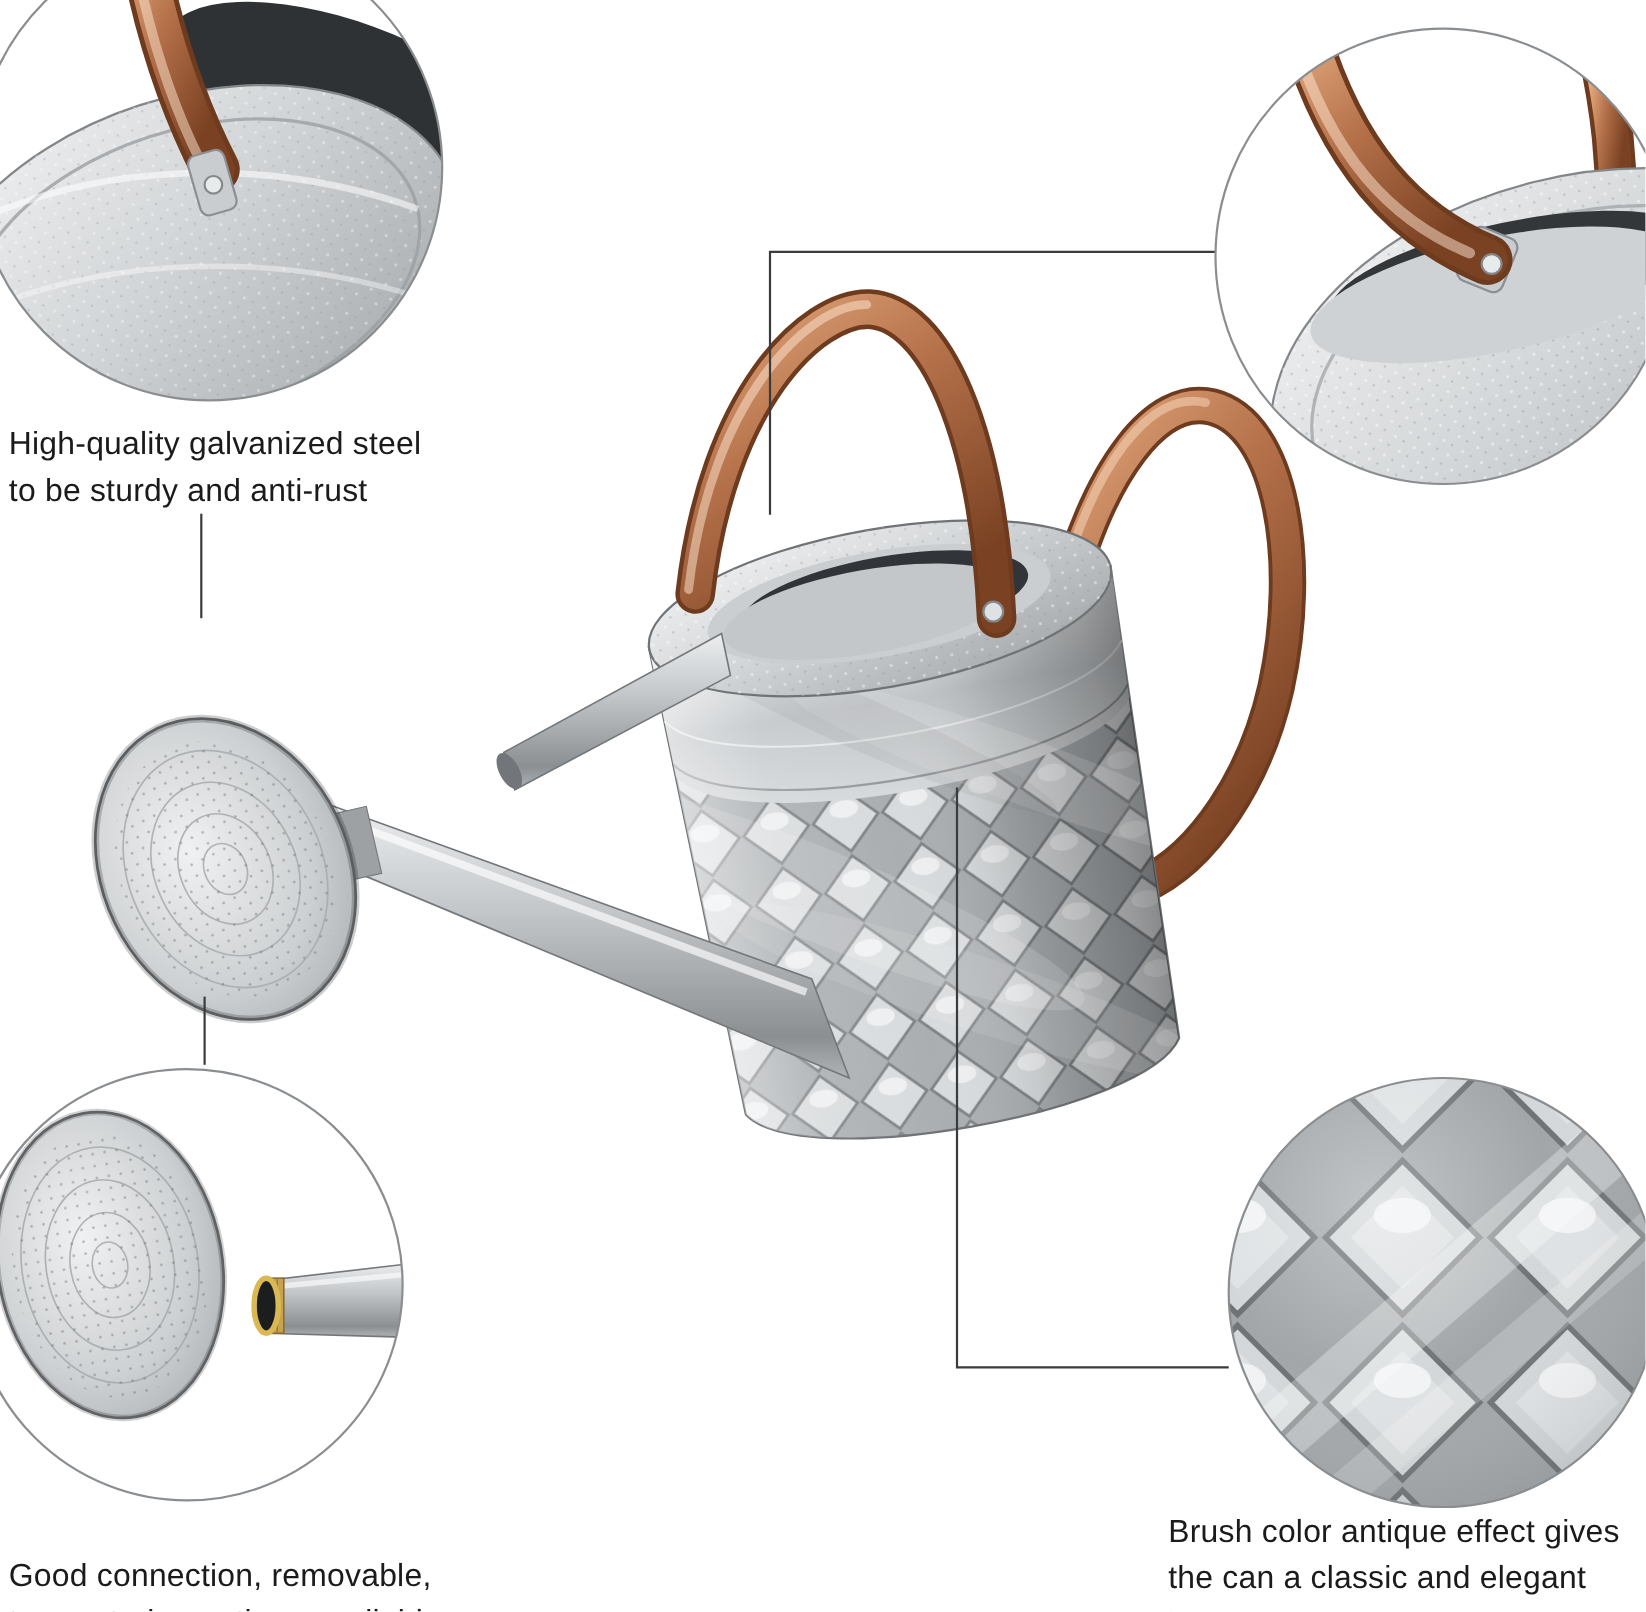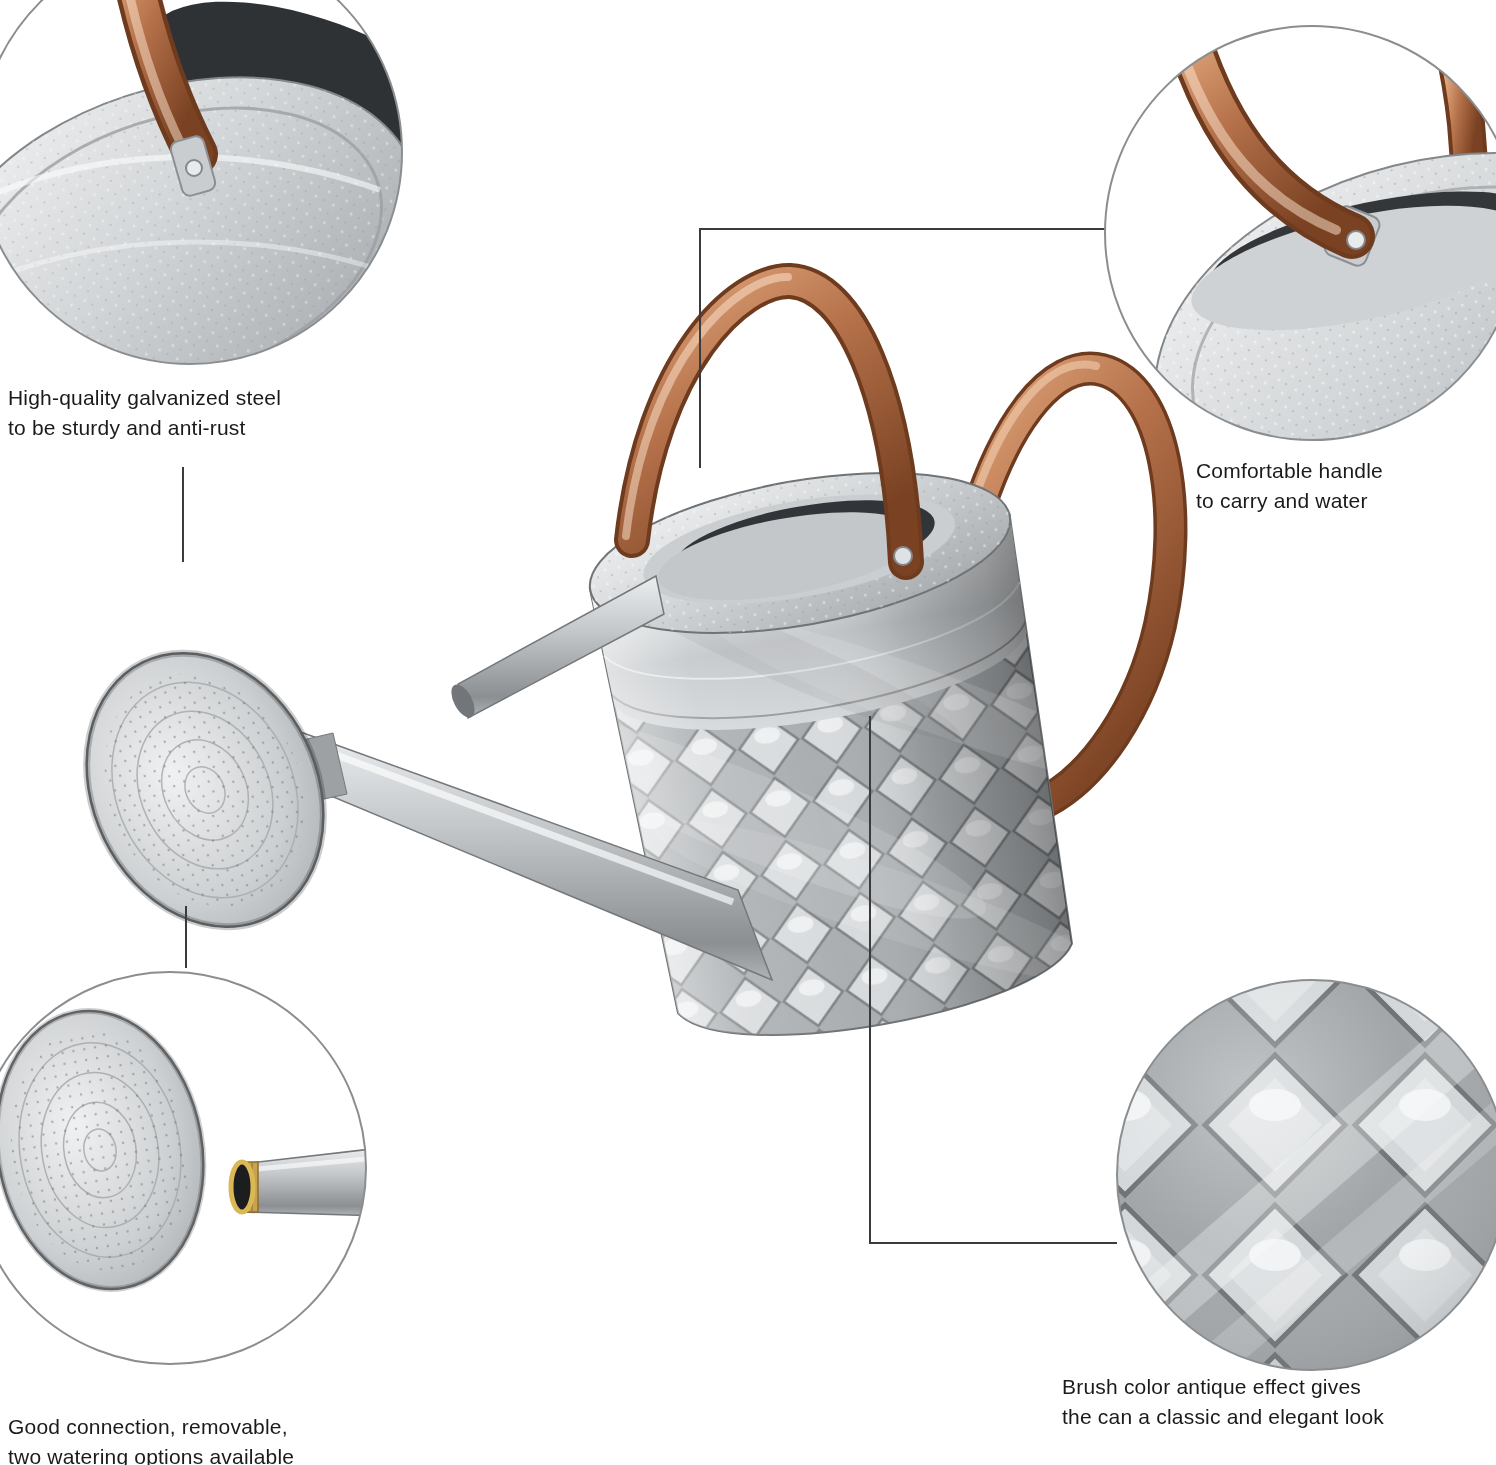--- a/index.html
+++ b/index.html
@@ -6,21 +6,21 @@
   .canvas{
     position:relative;
     width:1496px;height:1465px;
     background:#ffffff;
     overflow:hidden;
     font-family:"Liberation Sans", sans-serif;
   }
   .canvas svg{position:absolute;left:0;top:0;}
   .caption{
     position:absolute;
-    font-size:21px;
+    font-size:29px;
     line-height:1.45;
     color:#1b1b1b;
     white-space:pre-line;
     letter-spacing:0.2px;
   }
   .caption.tl{left:8px;top:383px;}
   .caption.tr{left:1196px;top:456px;}
   .caption.bl{left:8px;top:1412px;}
   .caption.br{left:1062px;top:1372px;}
 </style>
@@ -237,20 +237,18 @@
     <path d="M 1120 1340 L 1500 1010" stroke="rgba(255,255,255,0.3)" stroke-width="55" fill="none"></path>
     <path d="M 1170 1400 L 1510 1110" stroke="rgba(255,255,255,0.2)" stroke-width="35" fill="none"></path>
     <circle cx="1312" cy="1175" r="195" fill="url(#brShadeG)"></circle>
   </g>
   <circle cx="1312" cy="1175" r="195" fill="none" stroke="#8a8e91" stroke-width="2"></circle>
 
 </svg>
 
 <div class="caption tl">High-quality galvanized steel
 to be sturdy and anti-rust</div>
-<div class="caption tr">Comfortable handle
-to carry and water</div>
 <div class="caption bl">Good connection, removable,
 two watering options available</div>
 <div class="caption br">Brush color antique effect gives
 the can a classic and elegant look</div>
 
 </div>
 
 </body></html>

